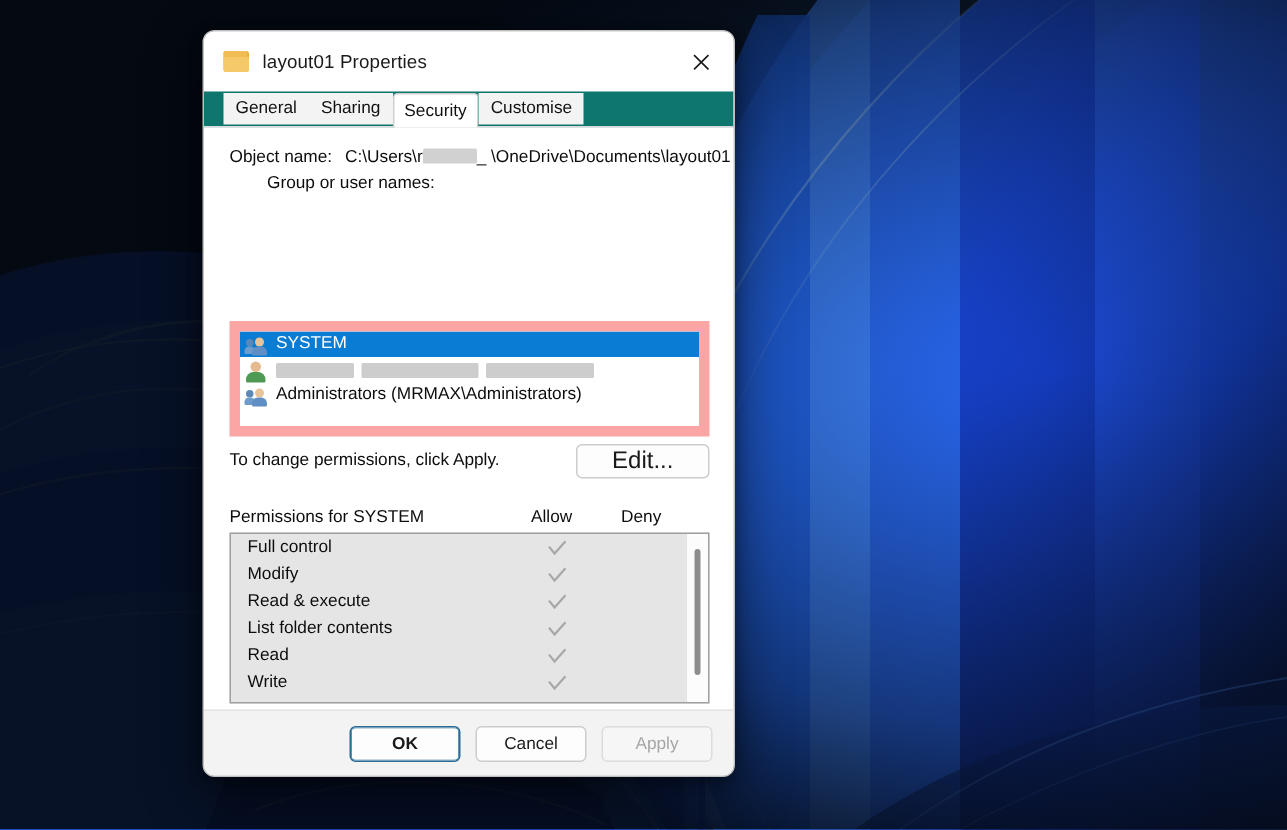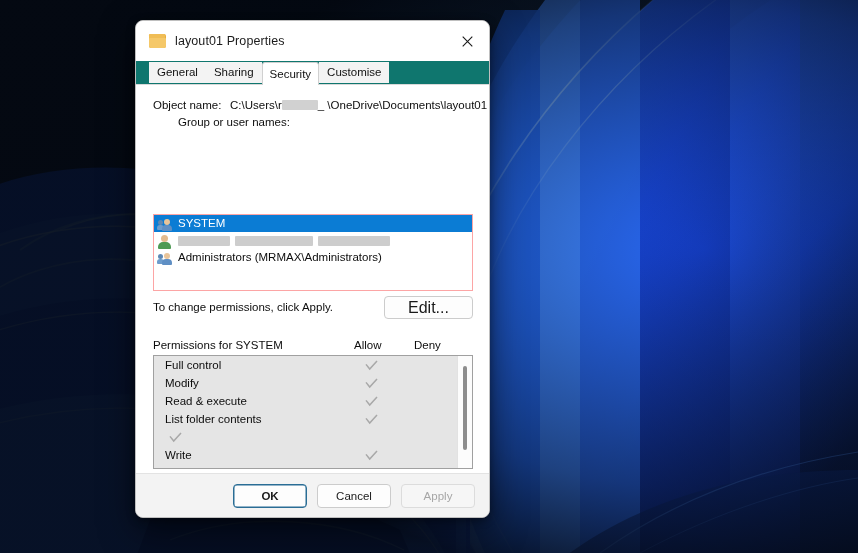--- a/index.html
+++ b/index.html
@@ -125,21 +125,21 @@
     white-space: nowrap;
   }
   #lbl-groups { left: 17px; top: 31px; margin-left: 25px; }
 
   
   #userlist {
     position: absolute;
     left: 17px; top: 129px;
     width: 320px; height: 77px;
     background: #ffffff;
-    border: 1px solid #fca5a5;
+    border: 7px solid #fca5a5;
     overflow: hidden;
   }
   .user-row {
     height: 17px;
     display: flex; align-items: center;
     padding-left: 3px;
     font-size: 11.5px; color: #0d0d0d;
     white-space: nowrap;
     cursor: default;
   }
@@ -448,20 +448,21 @@
         <span class="chk-cell">
           <span class="chk">
             <svg width="13" height="11" viewBox="0 0 13 11">
                 <path d="M1,4.4 L4.7,9 L12,0.9" fill="none" stroke="#a8a8a8" stroke-width="1.5"></path>
               </svg>
           </span>
         </span>
         <span class="chk-cell"></span>
       </div>
       <div class="perm-row">
+        <span class="perm-name">Read</span>
         <span class="chk-cell">
           <span class="chk">
             <svg width="13" height="11" viewBox="0 0 13 11">
                 <path d="M1,4.4 L4.7,9 L12,0.9" fill="none" stroke="#a8a8a8" stroke-width="1.5"></path>
               </svg>
           </span>
         </span>
         <span class="chk-cell"></span>
       </div>
       <div class="perm-row">

